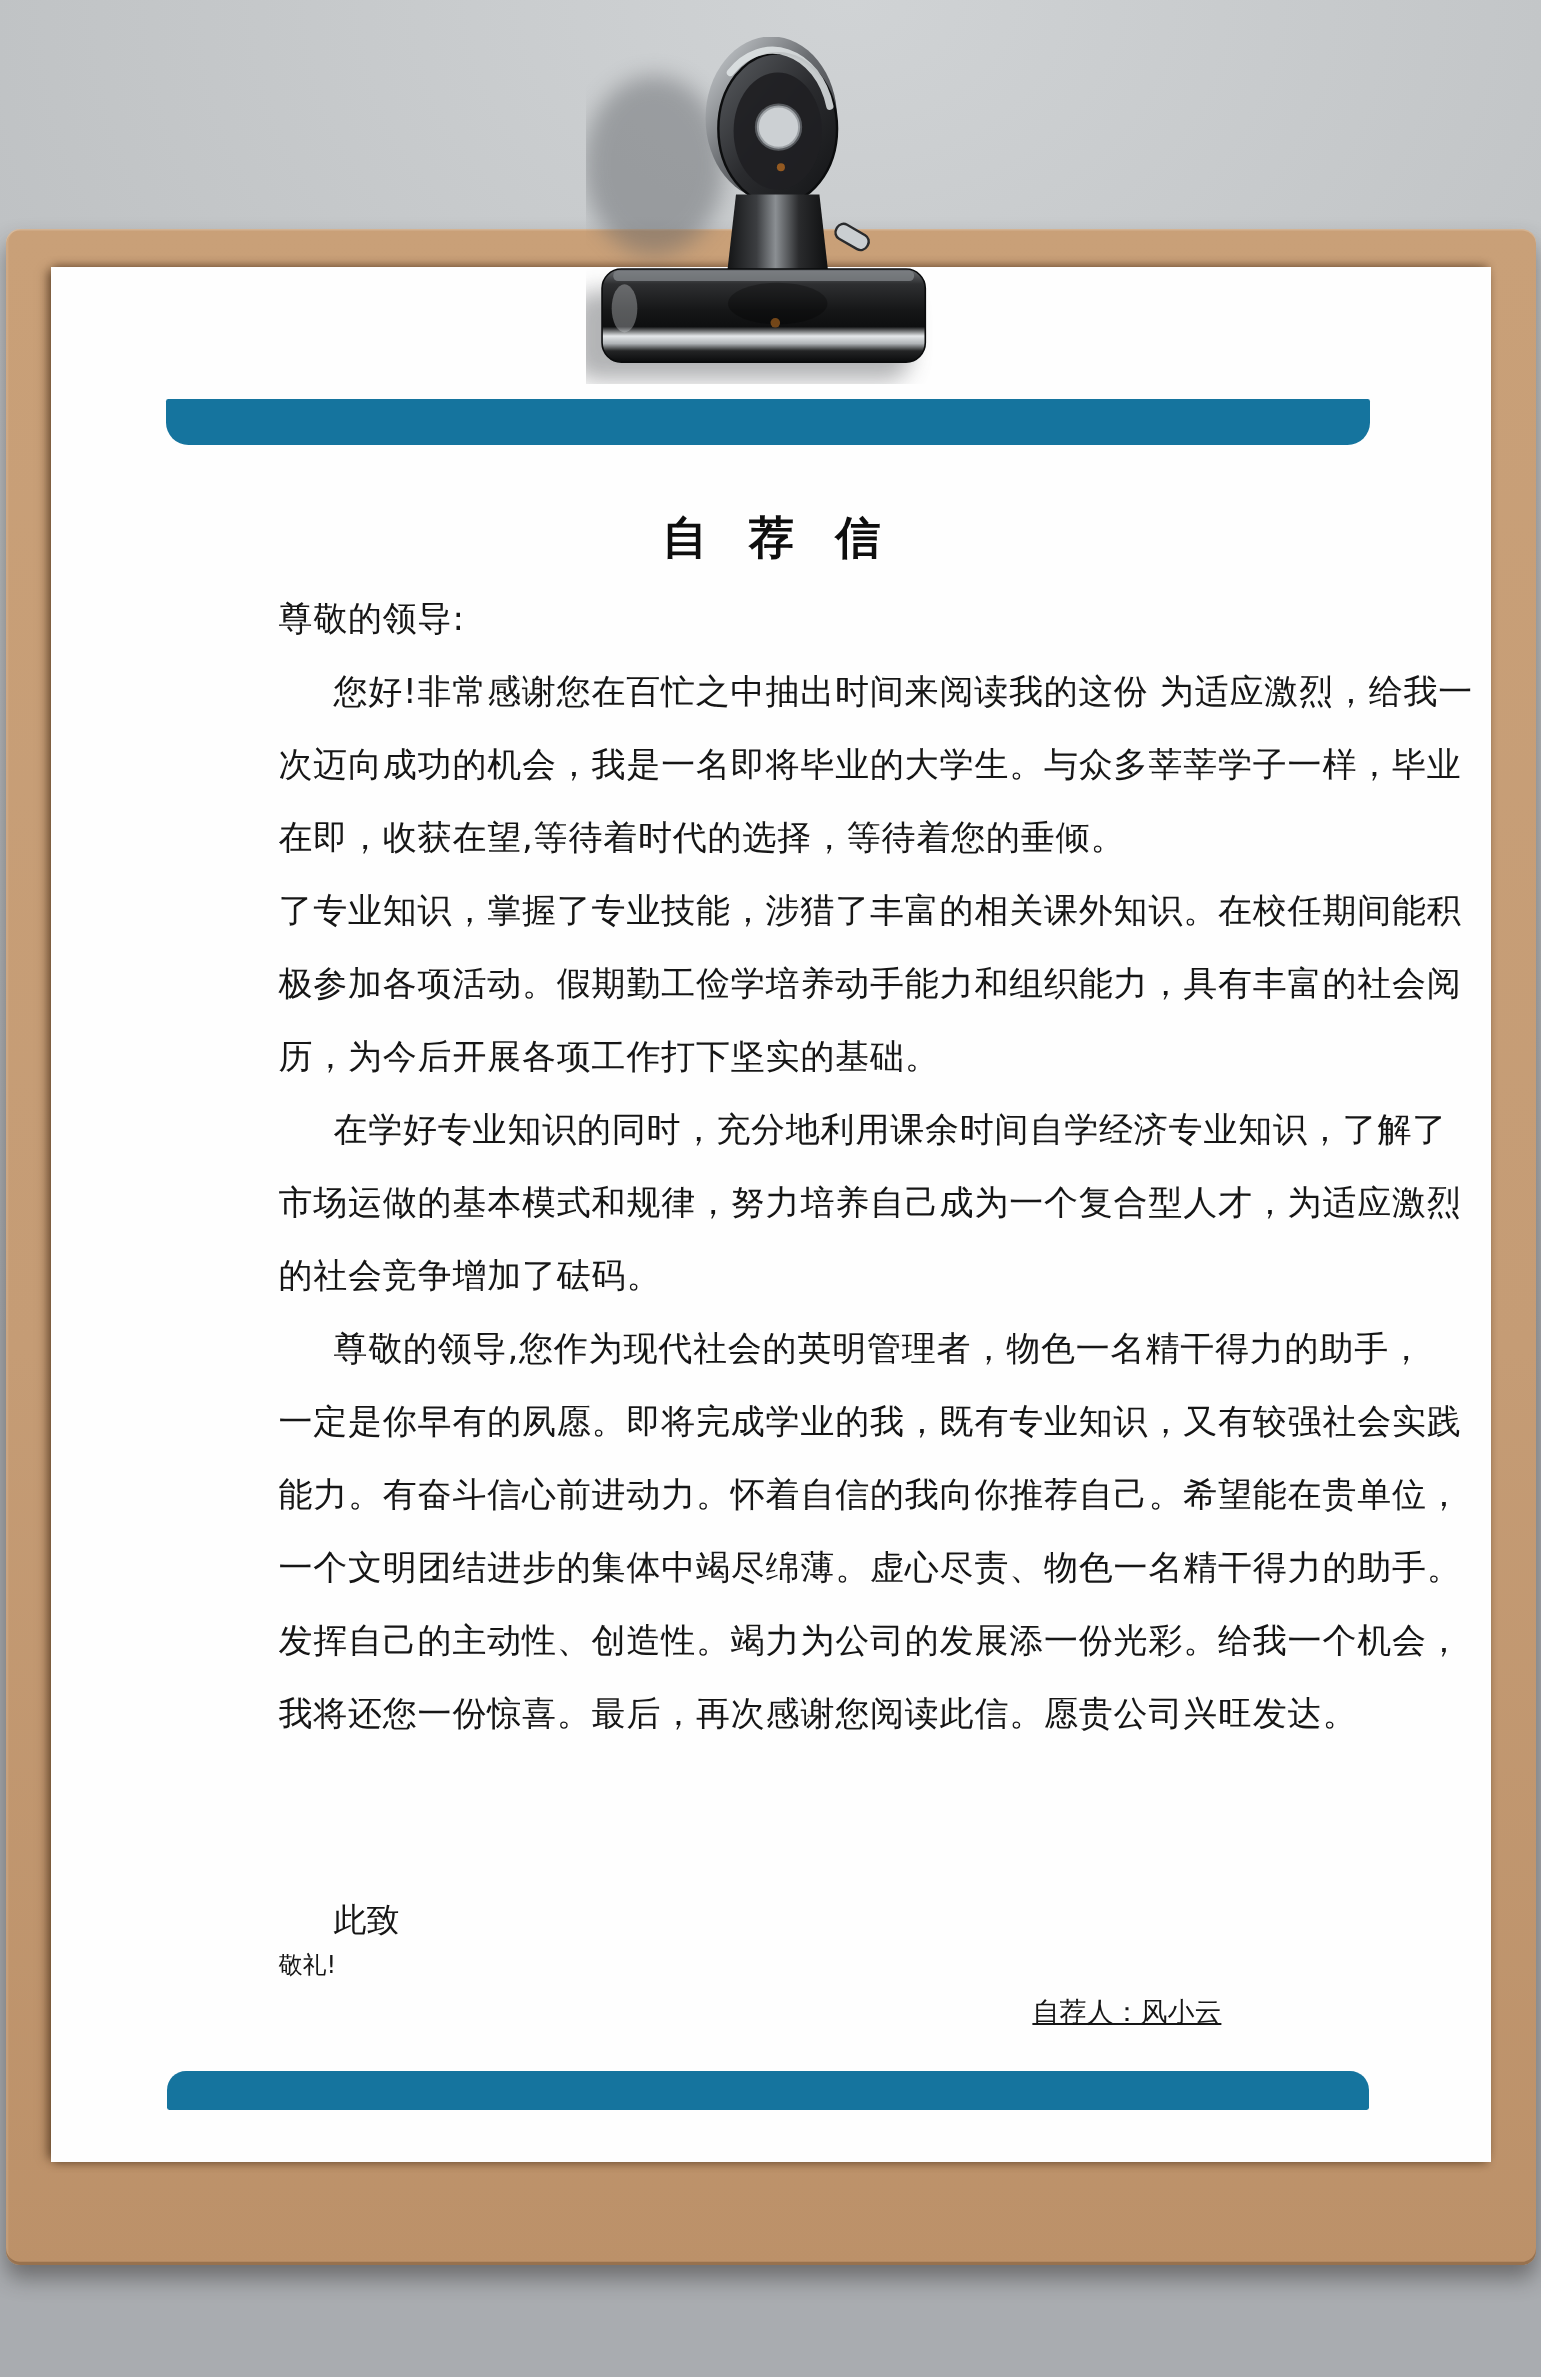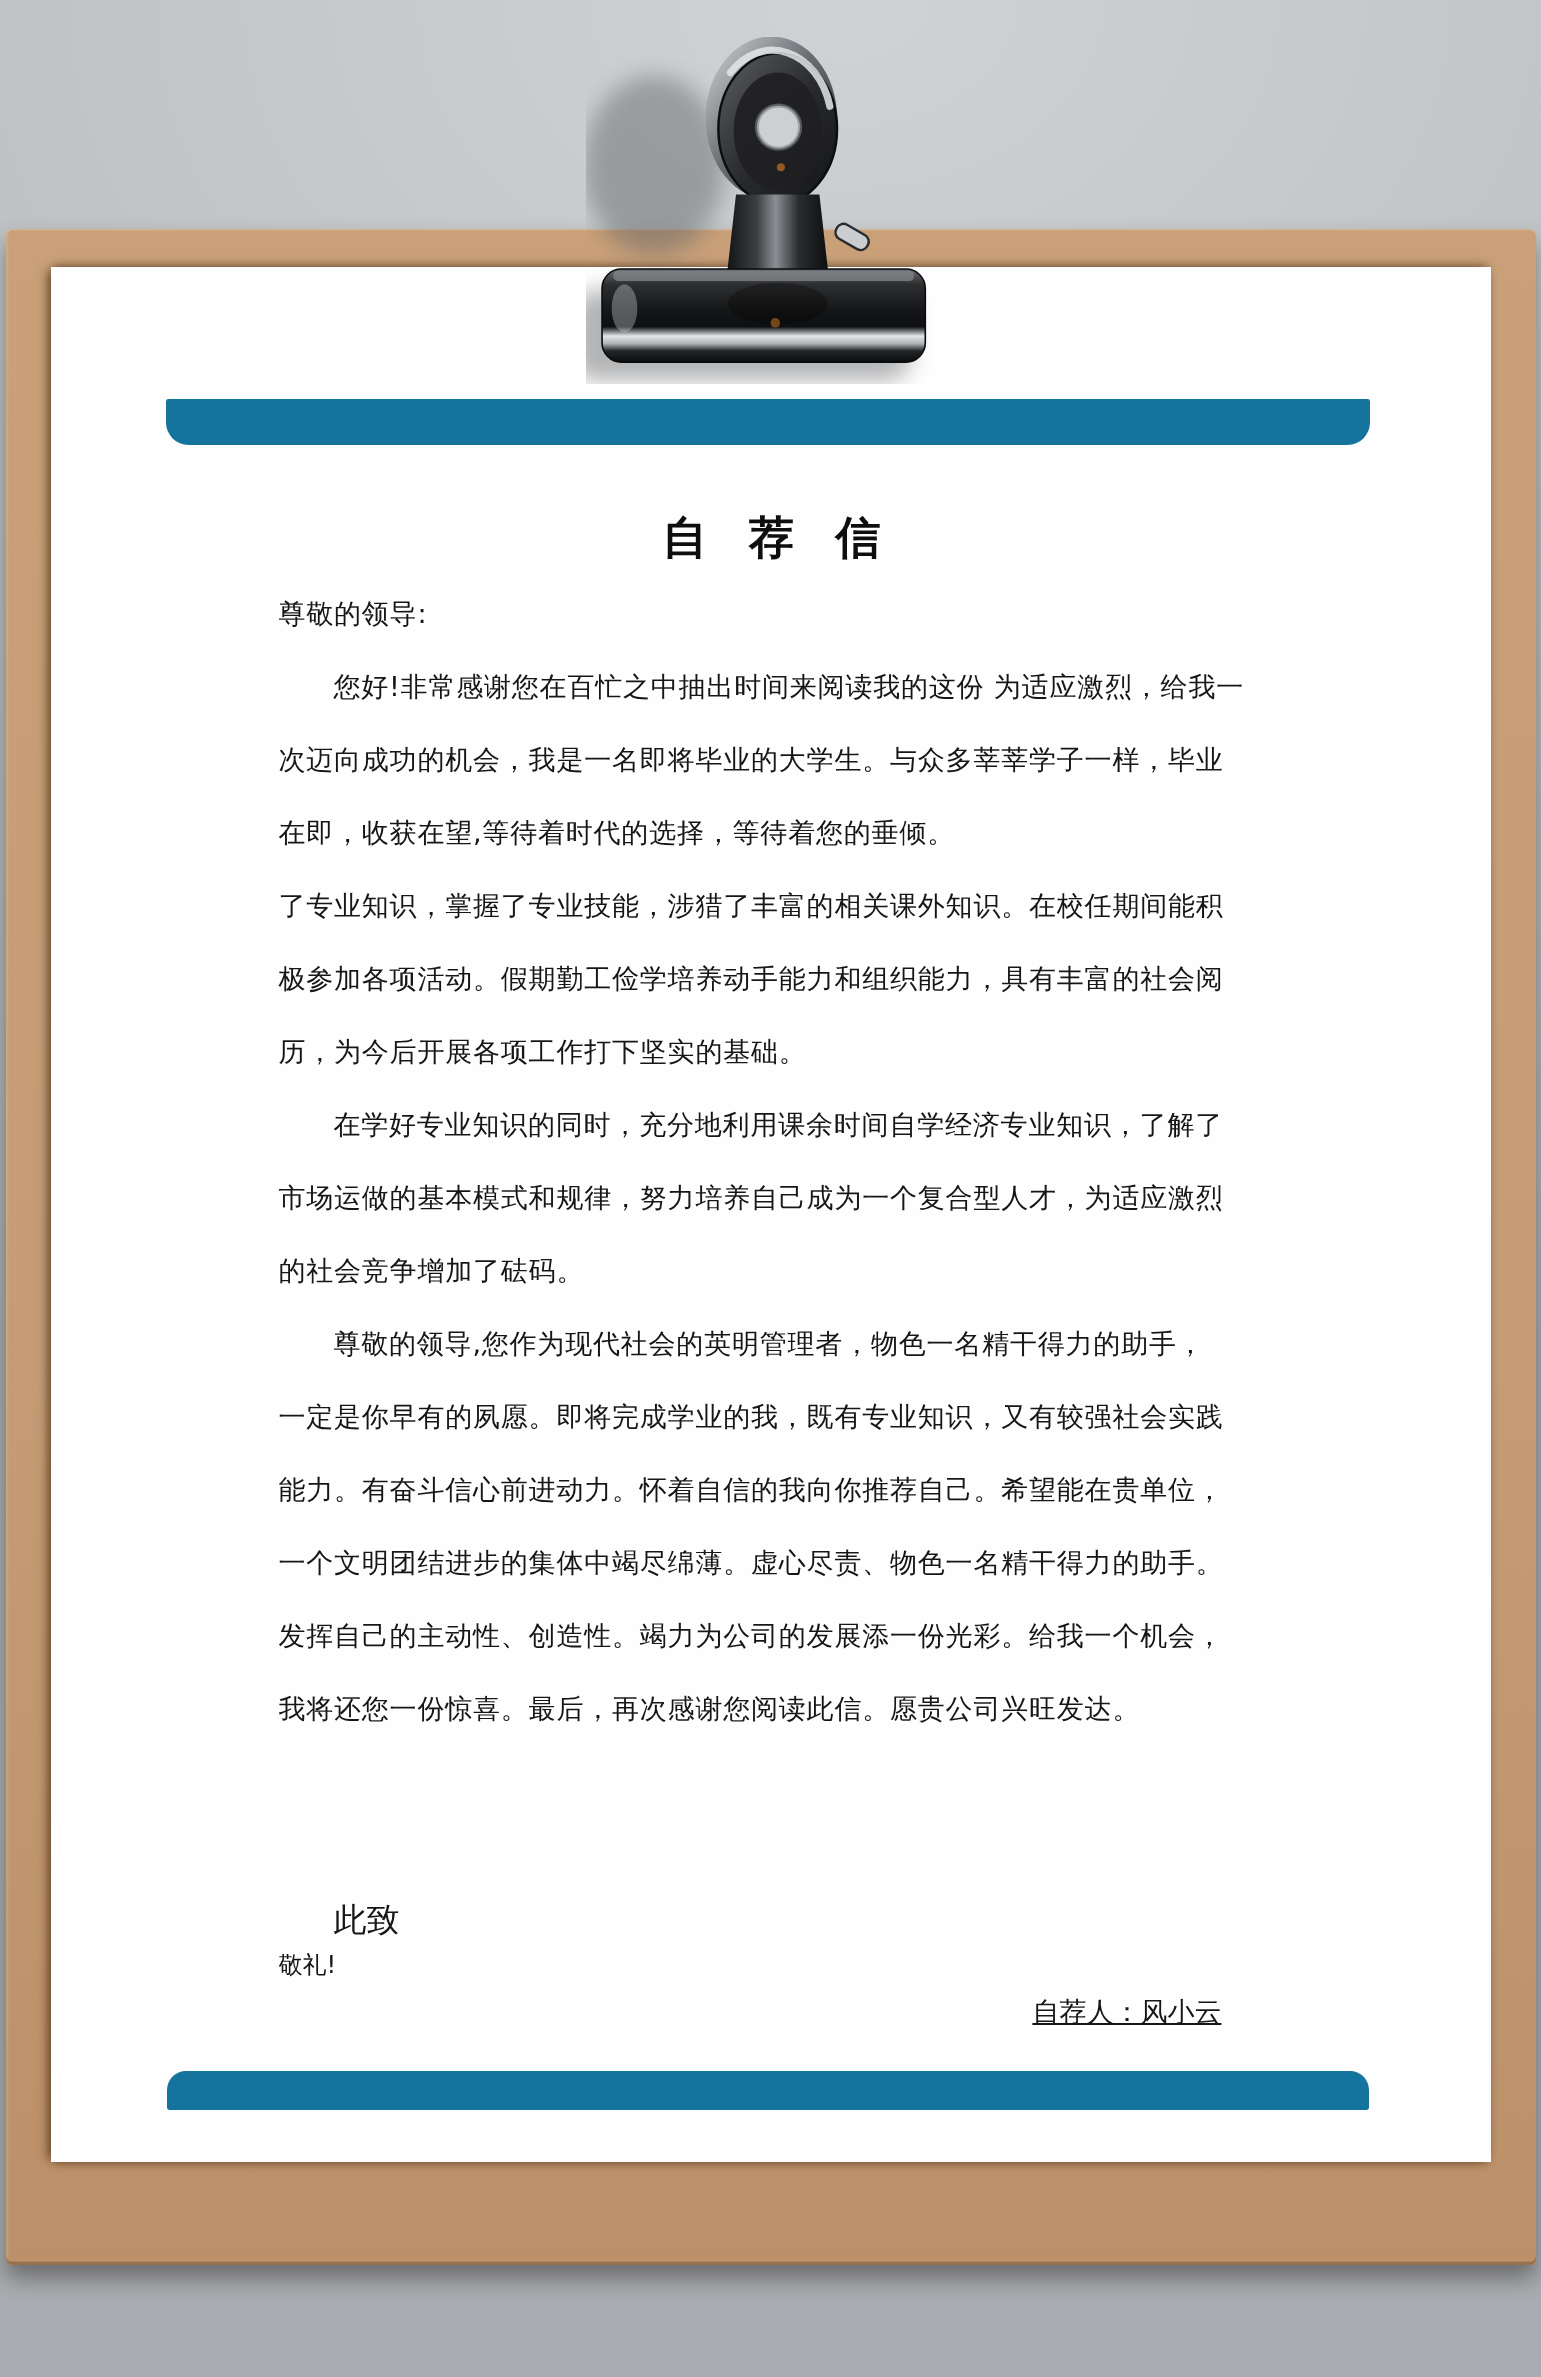--- a/index.html
+++ b/index.html
@@ -5,21 +5,21 @@
   html,body{margin:0;padding:0;background:#aeb1b5;}
   .stage{
     position:relative;width:1541px;height:2377px;overflow:hidden;
     background:radial-gradient(130% 62% at 55% 0%, #d0d3d5 0%, #c1c4c6 40%, #b2b5b8 78%, #a9acb0 100%);
     font-family:"DejaVu Sans","Liberation Sans",sans-serif;
   }
   
   .board{
     position:absolute;left:6.4px;top:229px;width:1530px;height:2036px;
     background:linear-gradient(180deg,#c9a078 0%,#c59c75 55%,#bc9169 100%);
-    border-radius:6px;
+    border-radius:14px;
     box-shadow:0 13px 22.5px rgba(35,32,28,.45),
                inset 0 1.6px 0 rgba(255,255,255,.20),
                inset 0 -3.2px 0 rgba(96,66,38,.40),
                inset 2.4px 0 0 rgba(255,255,255,.10);
   }
   
   .paper{
     position:absolute;left:45px;top:38px;width:1440px;height:1895px;
     background:#fefefe;
     box-shadow:-7.2px 0 9.6px -3.2px rgba(61,37,16,.55),
@@ -29,21 +29,21 @@
   .bar{position:absolute;background:#15749e;}
   .bar-top{left:115px;top:132px;width:1204px;height:46px;border-radius:2.4px 2.4px 22.5px 22.5px;}
   .bar-bottom{left:116px;top:1804px;width:1202px;height:39px;border-radius:19px 19px 2.4px 2.4px;}
   .title{
     position:absolute;left:0;top:241px;width:100%;text-align:center;
     font-family:"DejaVu Serif","Liberation Serif",serif;
     font-size:45px;font-weight:700;color:#0e0e0e;
     letter-spacing:13px;text-indent:13px;
   }
   .body{position:absolute;left:227px;top:329px;width:975px;}
-  .line{height:73px;font-size:27px;color:#161616;white-space:nowrap;letter-spacing:0.8px;}
+  .line{height:73px;font-size:34px;color:#161616;white-space:nowrap;letter-spacing:0.8px;}
   .indent{text-indent:55px;}
   .closing-cizhi{position:absolute;left:227px;top:1631px;font-size:33px;color:#161616;text-indent:55px;}
   .closing-jingli{position:absolute;left:227px;top:1682px;font-size:24px;color:#161616;}
   .signature{position:absolute;left:227px;top:1727px;width:975px;box-sizing:border-box;
              text-align:right;padding-right:32px;font-size:27px;color:#161616;text-decoration:underline;}
   
   .clip{position:absolute;left:586px;top:37px;width:377px;height:347px;}
 </style>
 </head>
 <body>

